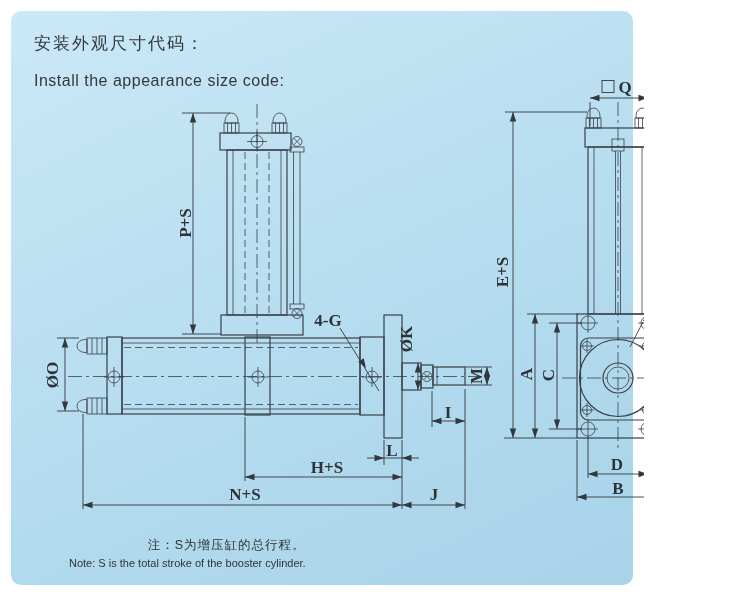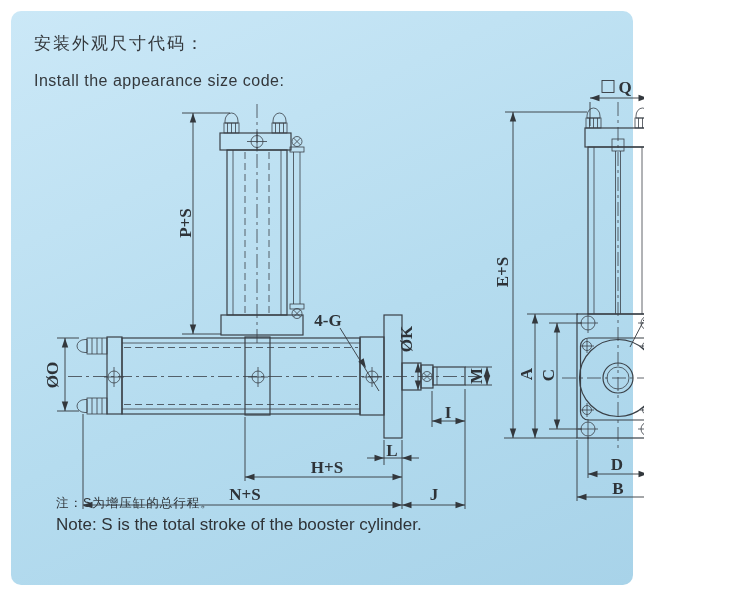--- a/index.html
+++ b/index.html
@@ -3,23 +3,23 @@
 <meta charset="utf-8">
 <style>
   html,body{margin:0;padding:0;background:#ffffff;}
   .page{position:relative;width:644px;height:596px;background:#ffffff;overflow:hidden;
         font-family:"Liberation Sans",sans-serif;}
   .card{position:absolute;left:11px;top:11px;right:11px;bottom:11px;border-radius:10px;
         background:linear-gradient(155deg,#cbe8f7 0%,#b5dcef 55%,#a8d3e9 100%);}
   .titles{position:absolute;left:34px;top:32px;color:#34383c;}
   .title-cn{font-size:17px;letter-spacing:2px;}
   .title-en{font-size:16px;margin-top:17px;letter-spacing:.5px;}
-  .notes{position:absolute;left:56px;top:495px;color:#2f3337;}
+  .notes{position:absolute;left:56px;top:537px;color:#2f3337;text-align:right;}
   .note-cn{font-size:12.5px;letter-spacing:1px;}
-  .note-en{font-size:17px;margin-top:3px;}
+  .note-en{font-size:11px;margin-top:3px;margin-left:13px;}
   svg.drawing{position:absolute;left:0;top:0;}
   .ln{stroke:#3a4047;stroke-width:1.2;fill:none;}
   .thin{stroke:#3a4047;stroke-width:.8;fill:none;}
   .hid{stroke:#3a4047;stroke-width:.8;fill:none;stroke-dasharray:7 4;}
   .axis{stroke:#3a4047;stroke-width:.8;fill:none;stroke-dasharray:14 4 3 4;}
   .dimln{stroke:#33383d;stroke-width:.9;fill:none;}
   .ah{fill:#33383d;stroke:none;}
   text.dim{font-family:"Liberation Serif","DejaVu Serif",serif;font-size:17px;font-weight:600;
            fill:#2e3338;text-anchor:middle;dominant-baseline:central;}
 </style>

